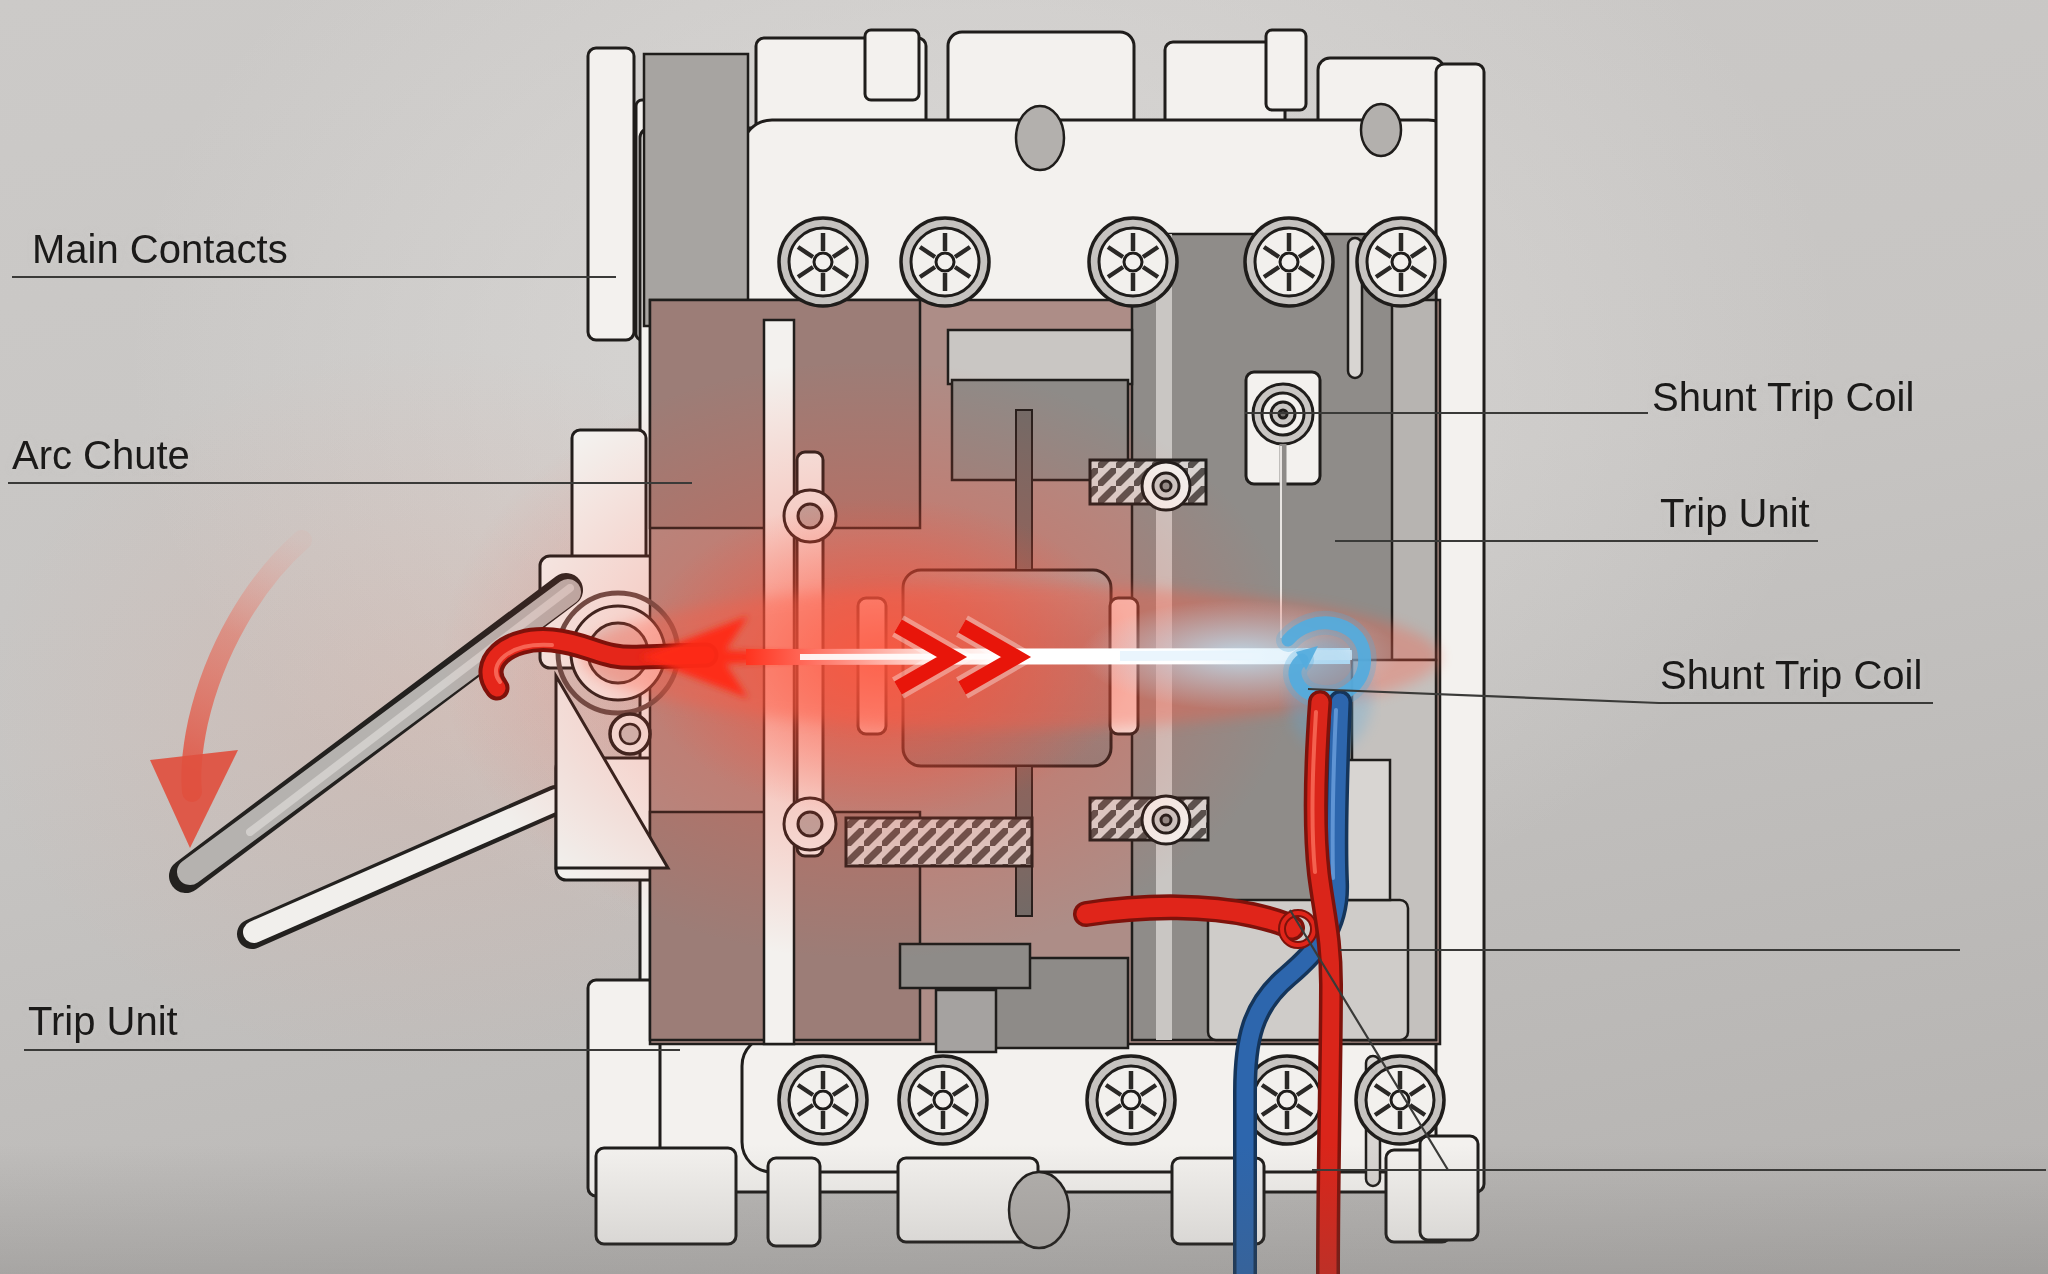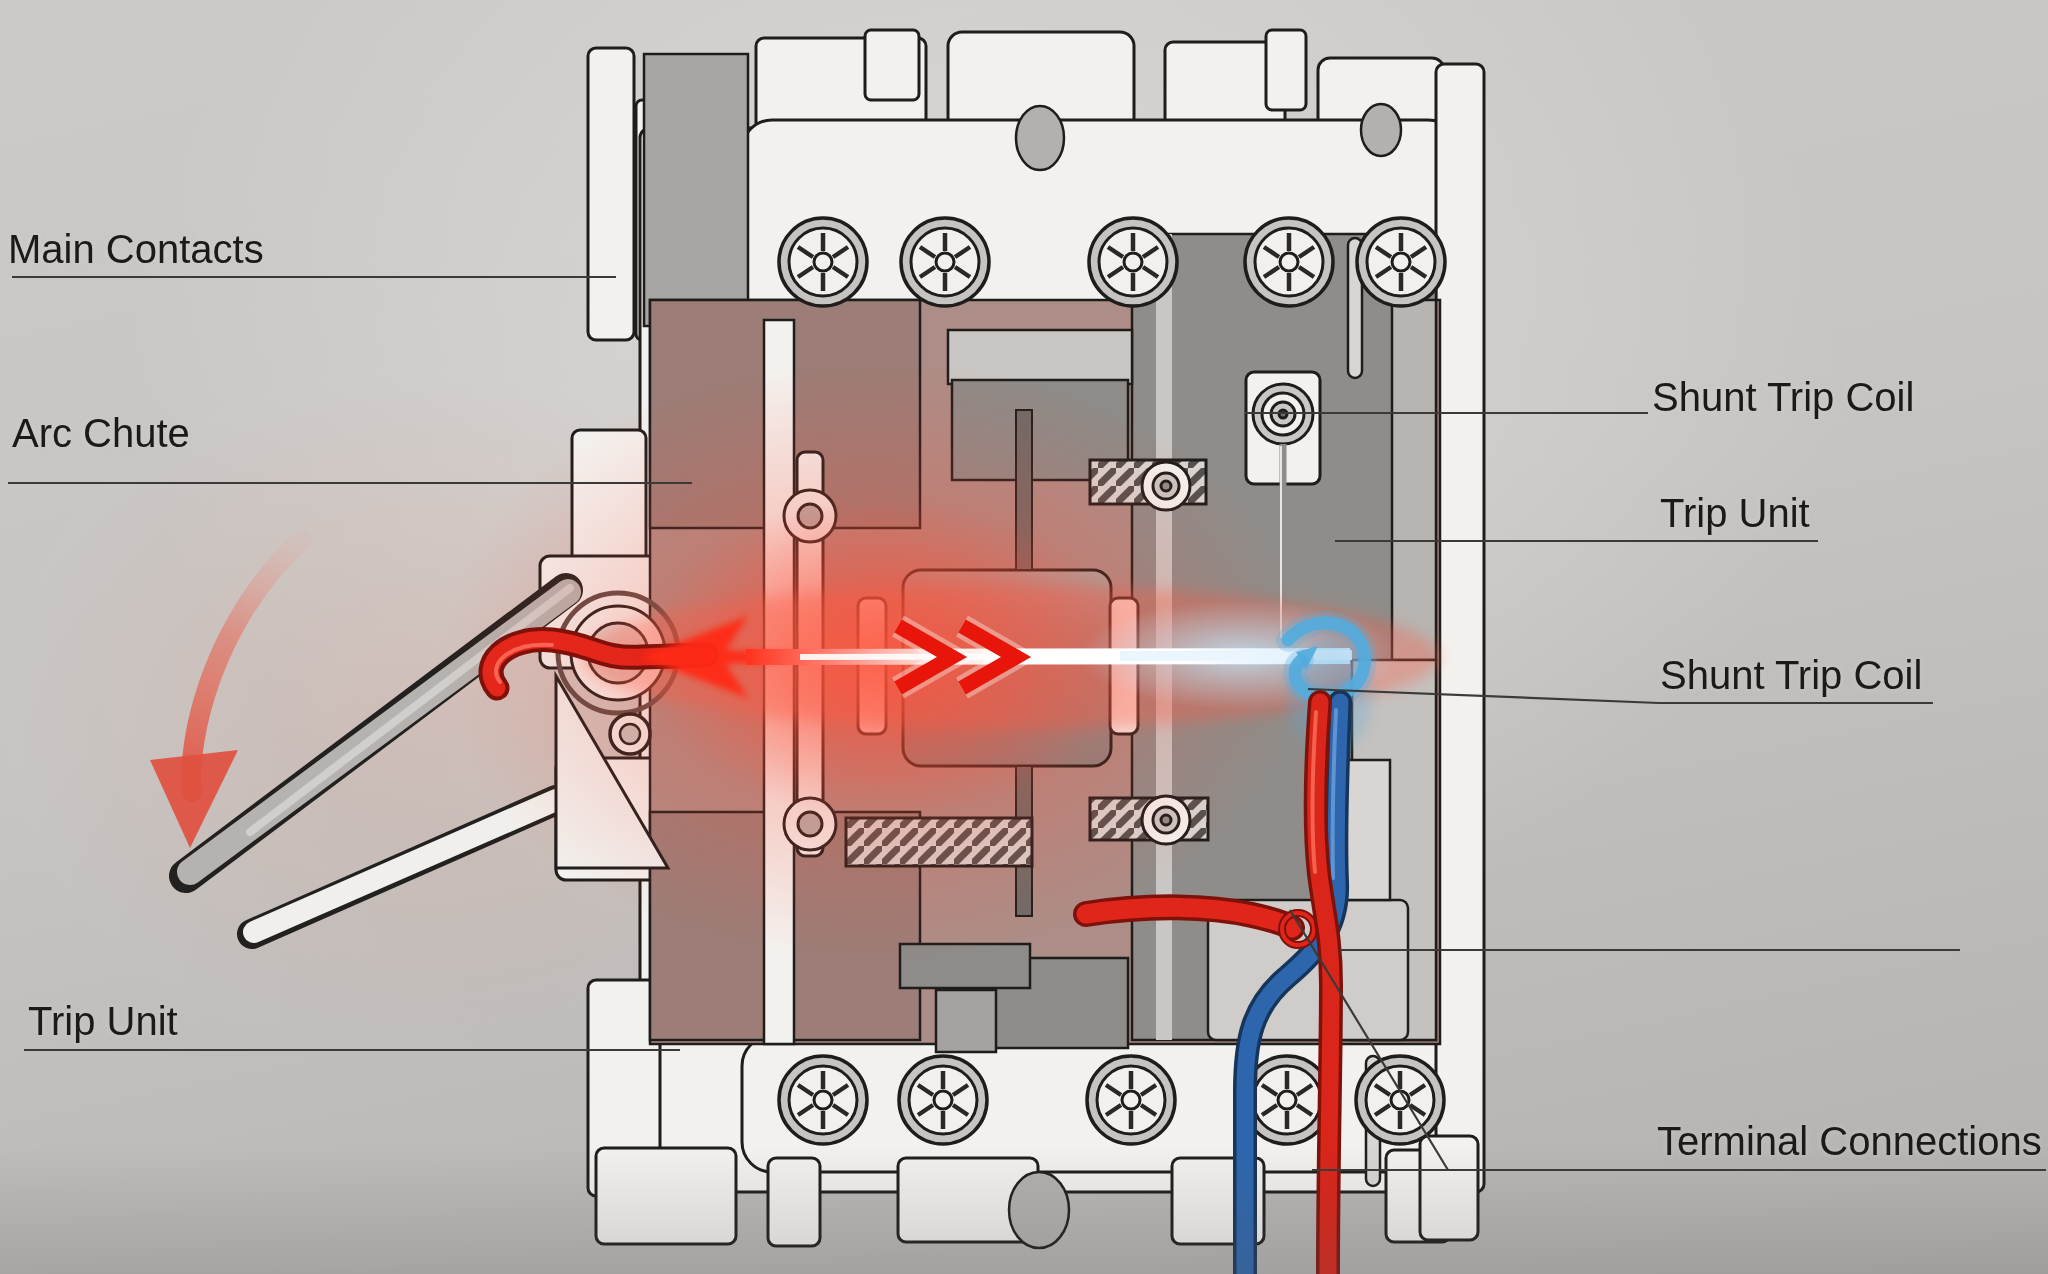--- a/index.html
+++ b/index.html
@@ -266,21 +266,20 @@
     <path d="M8,483 H692"></path>
     <path d="M24,1050 H680"></path>
     <path d="M1245,413 H1648"></path>
     <path d="M1335,541 H1818"></path>
     <path d="M1308,689 L1659,703 H1933"></path>
     <path d="M1340,950 H1960"></path>
     <path d="M1312,1170 H2046 M1290,910 L1448,1170"></path>
   </g>
 </svg>
 
-<div class="label" style="left:8px;top:228px">Main Contacts</div>
-<div class="label" style="left:12px;top:412px">Arc Chute</div>
+<div class="label" style="left:32px;top:228px">Main Contacts</div>
+<div class="label" style="left:12px;top:434px">Arc Chute</div>
 <div class="label" style="left:28px;top:1000px">Trip Unit</div>
 <div class="label" style="left:1652px;top:376px">Shunt Trip Coil</div>
 <div class="label" style="left:1660px;top:492px">Trip Unit</div>
 <div class="label" style="left:1660px;top:654px">Shunt Trip Coil</div>
-<div class="label" style="left:1657px;top:1120px">Terminal Connections</div>
 
 </div>
 
 </body></html>

